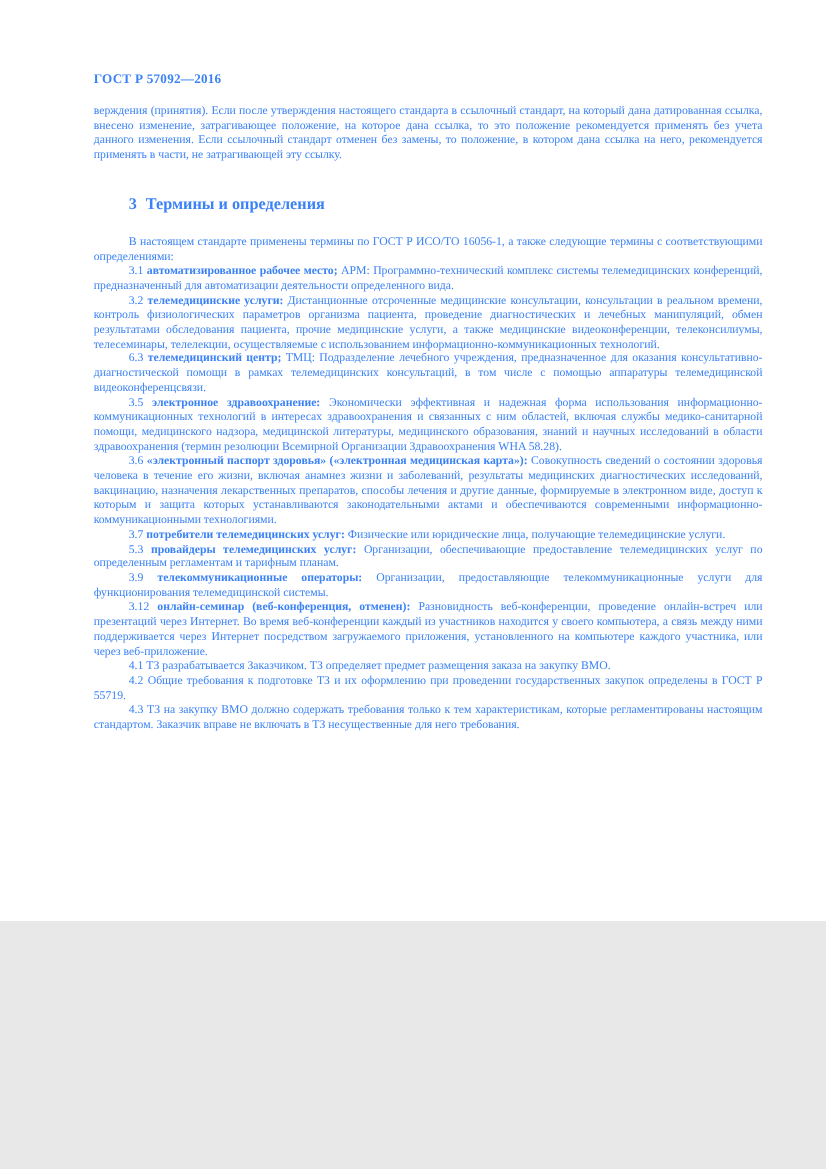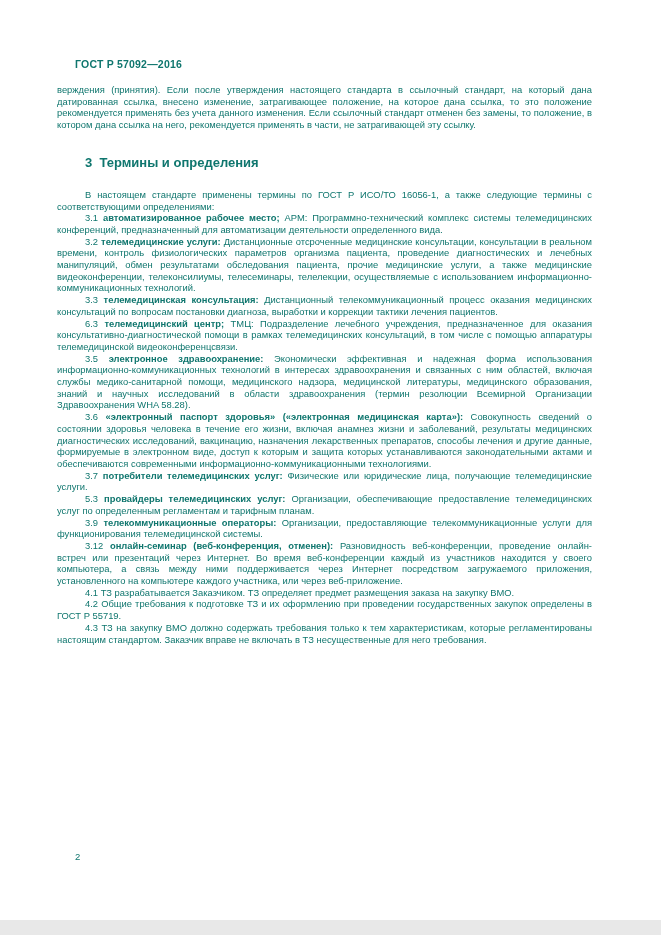--- a/index.html
+++ b/index.html
@@ -3,38 +3,38 @@
 <meta charset="utf-8">
 <style>
   html, body {
     margin: 0;
     padding: 0;
     background: #e8e8e8;
   }
   .page {
     position: relative;
     width: 661px;
-    height: 920px;
+    height: 737px;
     background: #ffffff;
-    font-family: Liberation Sans, sans-serif;
-    color: #0f766e;
+    font-family: Liberation Serif, serif;
+    color: #3b82f6;
     overflow: hidden;
     margin: 0 auto;
   }
   .doc-header {
     position: absolute;
     left: 75px;
     top: 58px;
     font-size: 10.5px;
     font-weight: bold;
     letter-spacing: 0.2px;
   }
   .content {
     position: absolute;
-    left: 57px;
+    left: 75px;
     top: 84px;
     width: 535px;
     font-size: 9.4px;
     line-height: 11.7px;
   }
   .content p {
     margin: 0;
     text-align: justify;
     text-indent: 28px;
   }
@@ -91,25 +91,20 @@
       <b class="tname">автоматизированное рабочее место;</b>
       <span>АРМ: Программно-технический комплекс системы телемедицинских конференций, предназначенный для автоматизации деятельности определенного вида.</span>
     </p>
 
     <p>
       <span>3.2</span>
       <b class="tname">телемедицинские услуги:</b>
       <span>Дистанционные отсроченные медицинские консультации, консультации в реальном времени, контроль физиологических параметров организма пациента, проведение диагностических и лечебных манипуляций, обмен результатами обследования пациента, прочие медицинские услуги, а также медицинские видеоконференции, телеконсилиумы, телесеминары, телелекции, осуществляемые с использованием информационно-коммуникационных технологий.</span>
     </p>
 
-    <p>
-      <span>3.3</span>
-      <b class="tname">телемедицинская консультация:</b>
-      <span>Дистанционный телекоммуникационный процесс оказания медицинских консультаций по вопросам постановки диагноза, выработки и коррекции тактики лечения пациентов.</span>
-    </p>
 
     <p>
       <span>6.3</span>
       <b class="tname">телемедицинский центр;</b>
       <span>ТМЦ: Подразделение лечебного учреждения, предназначенное для оказания консультативно-диагностической помощи в рамках телемедицинских консультаций, в том числе с помощью аппаратуры телемедицинской видеоконференцсвязи.</span>
     </p>
 
     <p>
       <span>3.5</span>
       <b class="tname">электронное здравоохранение:</b>

